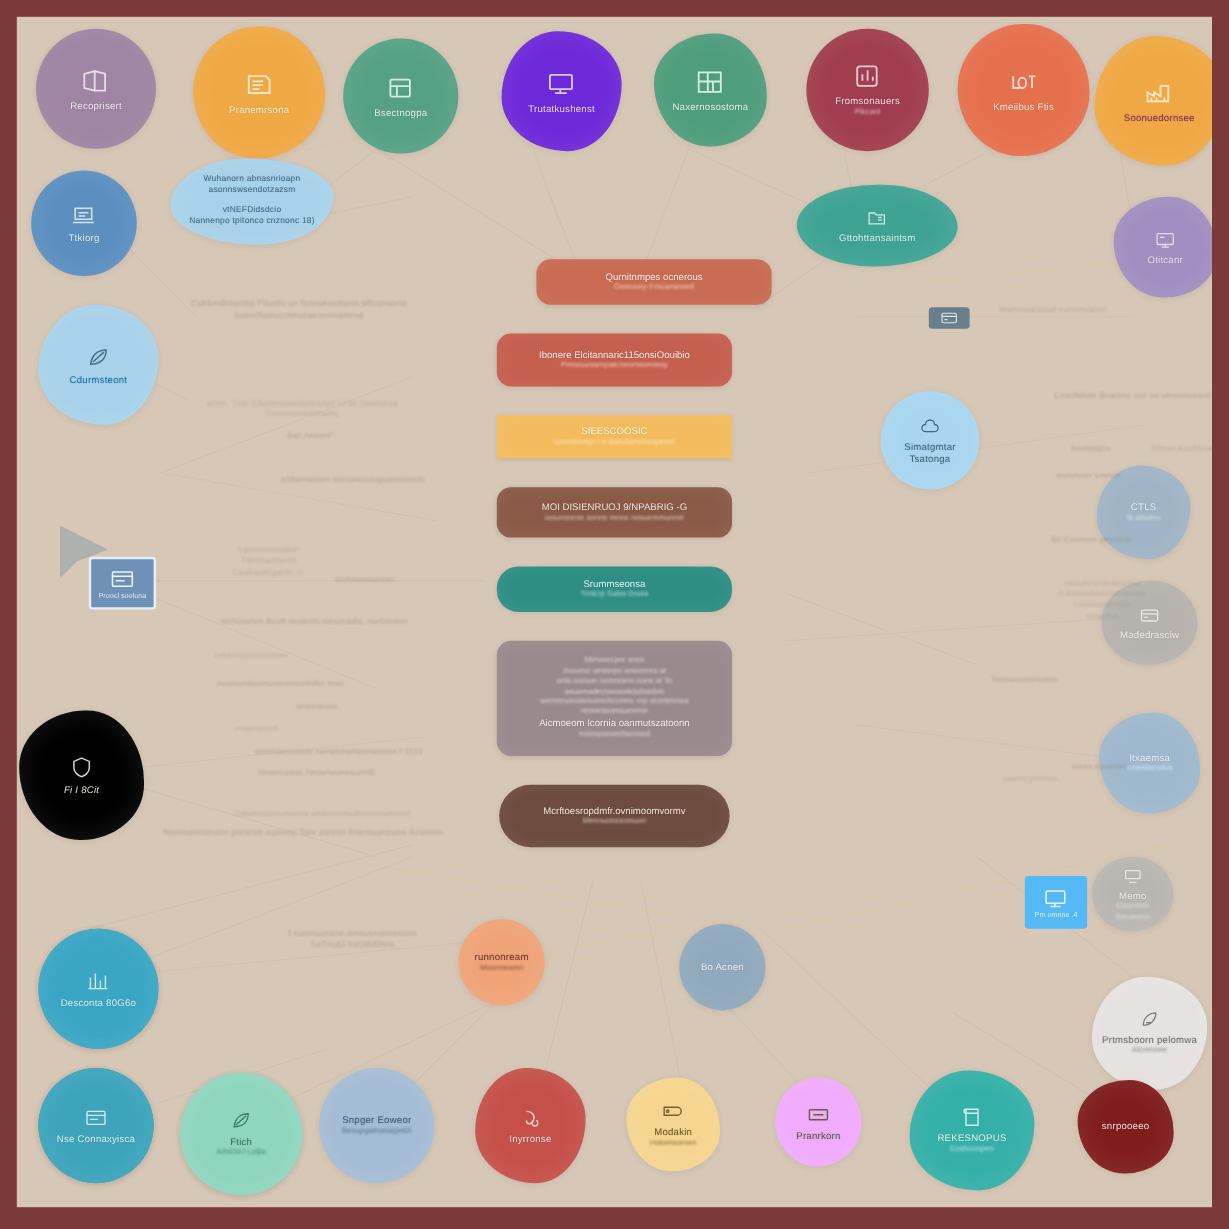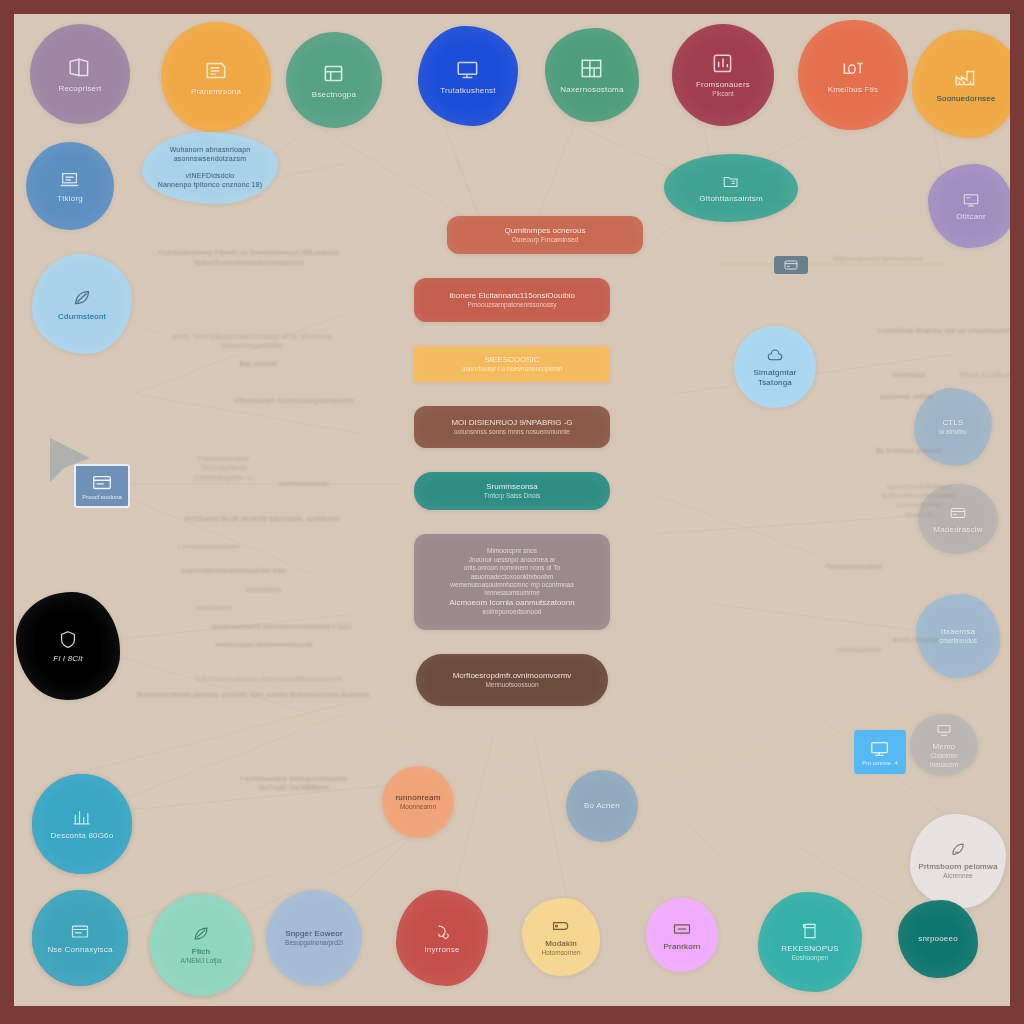--- a/index.html
+++ b/index.html
@@ -163,21 +163,21 @@
         </div>
         <div class="node soft circle" style="left: 272px; top: 18px; width: 96px; height: 96px; background: rgb(85, 161, 131); color: rgb(238, 248, 242);">
           <div class="ico">
             <svg class="glyph" width="26" height="26" viewBox="0 0 24 24" aria-hidden="true">
               <rect stroke="#eef8f2" fill="none" stroke-width="1.4" x="4" y="5" width="15" height="13" rx="1"></rect>
               <path stroke="#eef8f2" fill="none" stroke-width="1.4" d="M4 10 H19 M9 10 V18"></path>
             </svg>
           </div>
           <div class="lbl">Bsectnogpa</div>
         </div>
-        <div class="node soft blob-b" style="left: 404px; top: 12px; width: 100px; height: 100px; background: #1d4ed8; color: rgb(239, 236, 246);">
+        <div class="node soft blob-b" style="left: 404px; top: 12px; width: 100px; height: 100px; background: #6d28d9; color: rgb(239, 236, 246);">
           <div class="ico">
             <svg class="glyph" width="26" height="26" viewBox="0 0 24 24" aria-hidden="true">
               <rect stroke="#efecf6" fill="none" stroke-width="1.4" x="3" y="5" width="17" height="11" rx="1"></rect>
               <path stroke="#efecf6" fill="none" stroke-width="1.4" d="M7 19 H16 M11 16 V19"></path>
             </svg>
           </div>
           <div class="lbl">Trutatkushenst</div>
         </div>
         <div class="node soft blob-c" style="left: 531px; top: 14px; width: 94px; height: 94px; background: rgb(78, 157, 123); color: rgb(238, 250, 243);">
           <div class="ico">
@@ -199,21 +199,21 @@
           <div class="lbl2">Pikcant</div>
         </div>
         <div class="node soft blob-a" style="left: 784px; top: 6px; width: 110px; height: 110px; background: rgb(229, 112, 77); color: rgb(253, 238, 230);">
           <div class="ico">
             <svg class="glyph" width="26" height="26" viewBox="0 0 24 24" aria-hidden="true">
               <path stroke="#fdeee6" fill="none" stroke-width="1.4" d="M4 7 V16 H9 M11 16 A3 4 0 1 0 11 8 A3 4 0 1 0 11 16 Z M16 7 H21 M18.5 7 V16"></path>
             </svg>
           </div>
           <div class="lbl">Kmeiibus Ftis</div>
         </div>
-        <div class="node soft blob-b" style="left: 898px; top: 16px; width: 108px; height: 108px; background: rgb(240, 168, 68); color: #0c4a6e;">
+        <div class="node soft blob-b" style="left: 898px; top: 16px; width: 108px; height: 108px; background: rgb(240, 168, 68); color: #701a75;">
           <div class="ico">
             <svg class="glyph" width="26" height="26" viewBox="0 0 24 24" aria-hidden="true">
               <path stroke="#fff6e6" fill="none" stroke-width="1.4" d="M3 18 V11 L8 14 V11 L13 14 V6 H19 V18 Z M6 18 V15 M10 18 V15 M16 18 V15"></path>
             </svg>
           </div>
           <div class="lbl">Soonuedornsee</div>
         </div>
       </div>
 
     <div id="left-col">
@@ -403,21 +403,21 @@
         </div>
         <div class="node soft blob-b" style="left: 744px; top: 878px; width: 104px; height: 100px; background: rgb(53, 176, 168); color: rgb(238, 250, 249);">
           <div class="ico">
             <svg class="glyph" width="20" height="20" viewBox="0 0 24 24" aria-hidden="true">
               <path stroke="#eefaf9" fill="none" stroke-width="1.4" d="M6 4 H18 V20 H6 Z M6 4 A2 2 0 0 0 6 8 H18"></path>
             </svg>
           </div>
           <div class="lbl">REKESNOPUS</div>
           <div class="lbl2">Eoshoonpen</div>
         </div>
-        <div class="node soft blob-c" style="left: 884px; top: 886px; width: 80px; height: 78px; background: #0f766e; color: rgb(251, 238, 231); text-align: center;">
+        <div class="node soft blob-c" style="left: 884px; top: 886px; width: 80px; height: 78px; background: #7f1d1d; color: rgb(251, 238, 231); text-align: center;">
           <div class="lbl">snrpooeeo</div>
         </div>
       </div>
 
     <div id="center-stack">
         <div class="pill" style="left: 400px; top: 202px; width: 196px; height: 38px; background: rgb(201, 106, 82); color: rgb(255, 242, 236); border-radius: 12px; margin-left: 33px;">
           <div class="pl">Qurnitnmpes ocnerous</div>
           <div class="ps">Ooreoorp Fmcaminsed</div>
         </div>
         <div class="pill" style="left: 400px; top: 264px; width: 196px; height: 44px; background: rgb(197, 95, 78); color: rgb(255, 241, 235); border-radius: 12px;">

